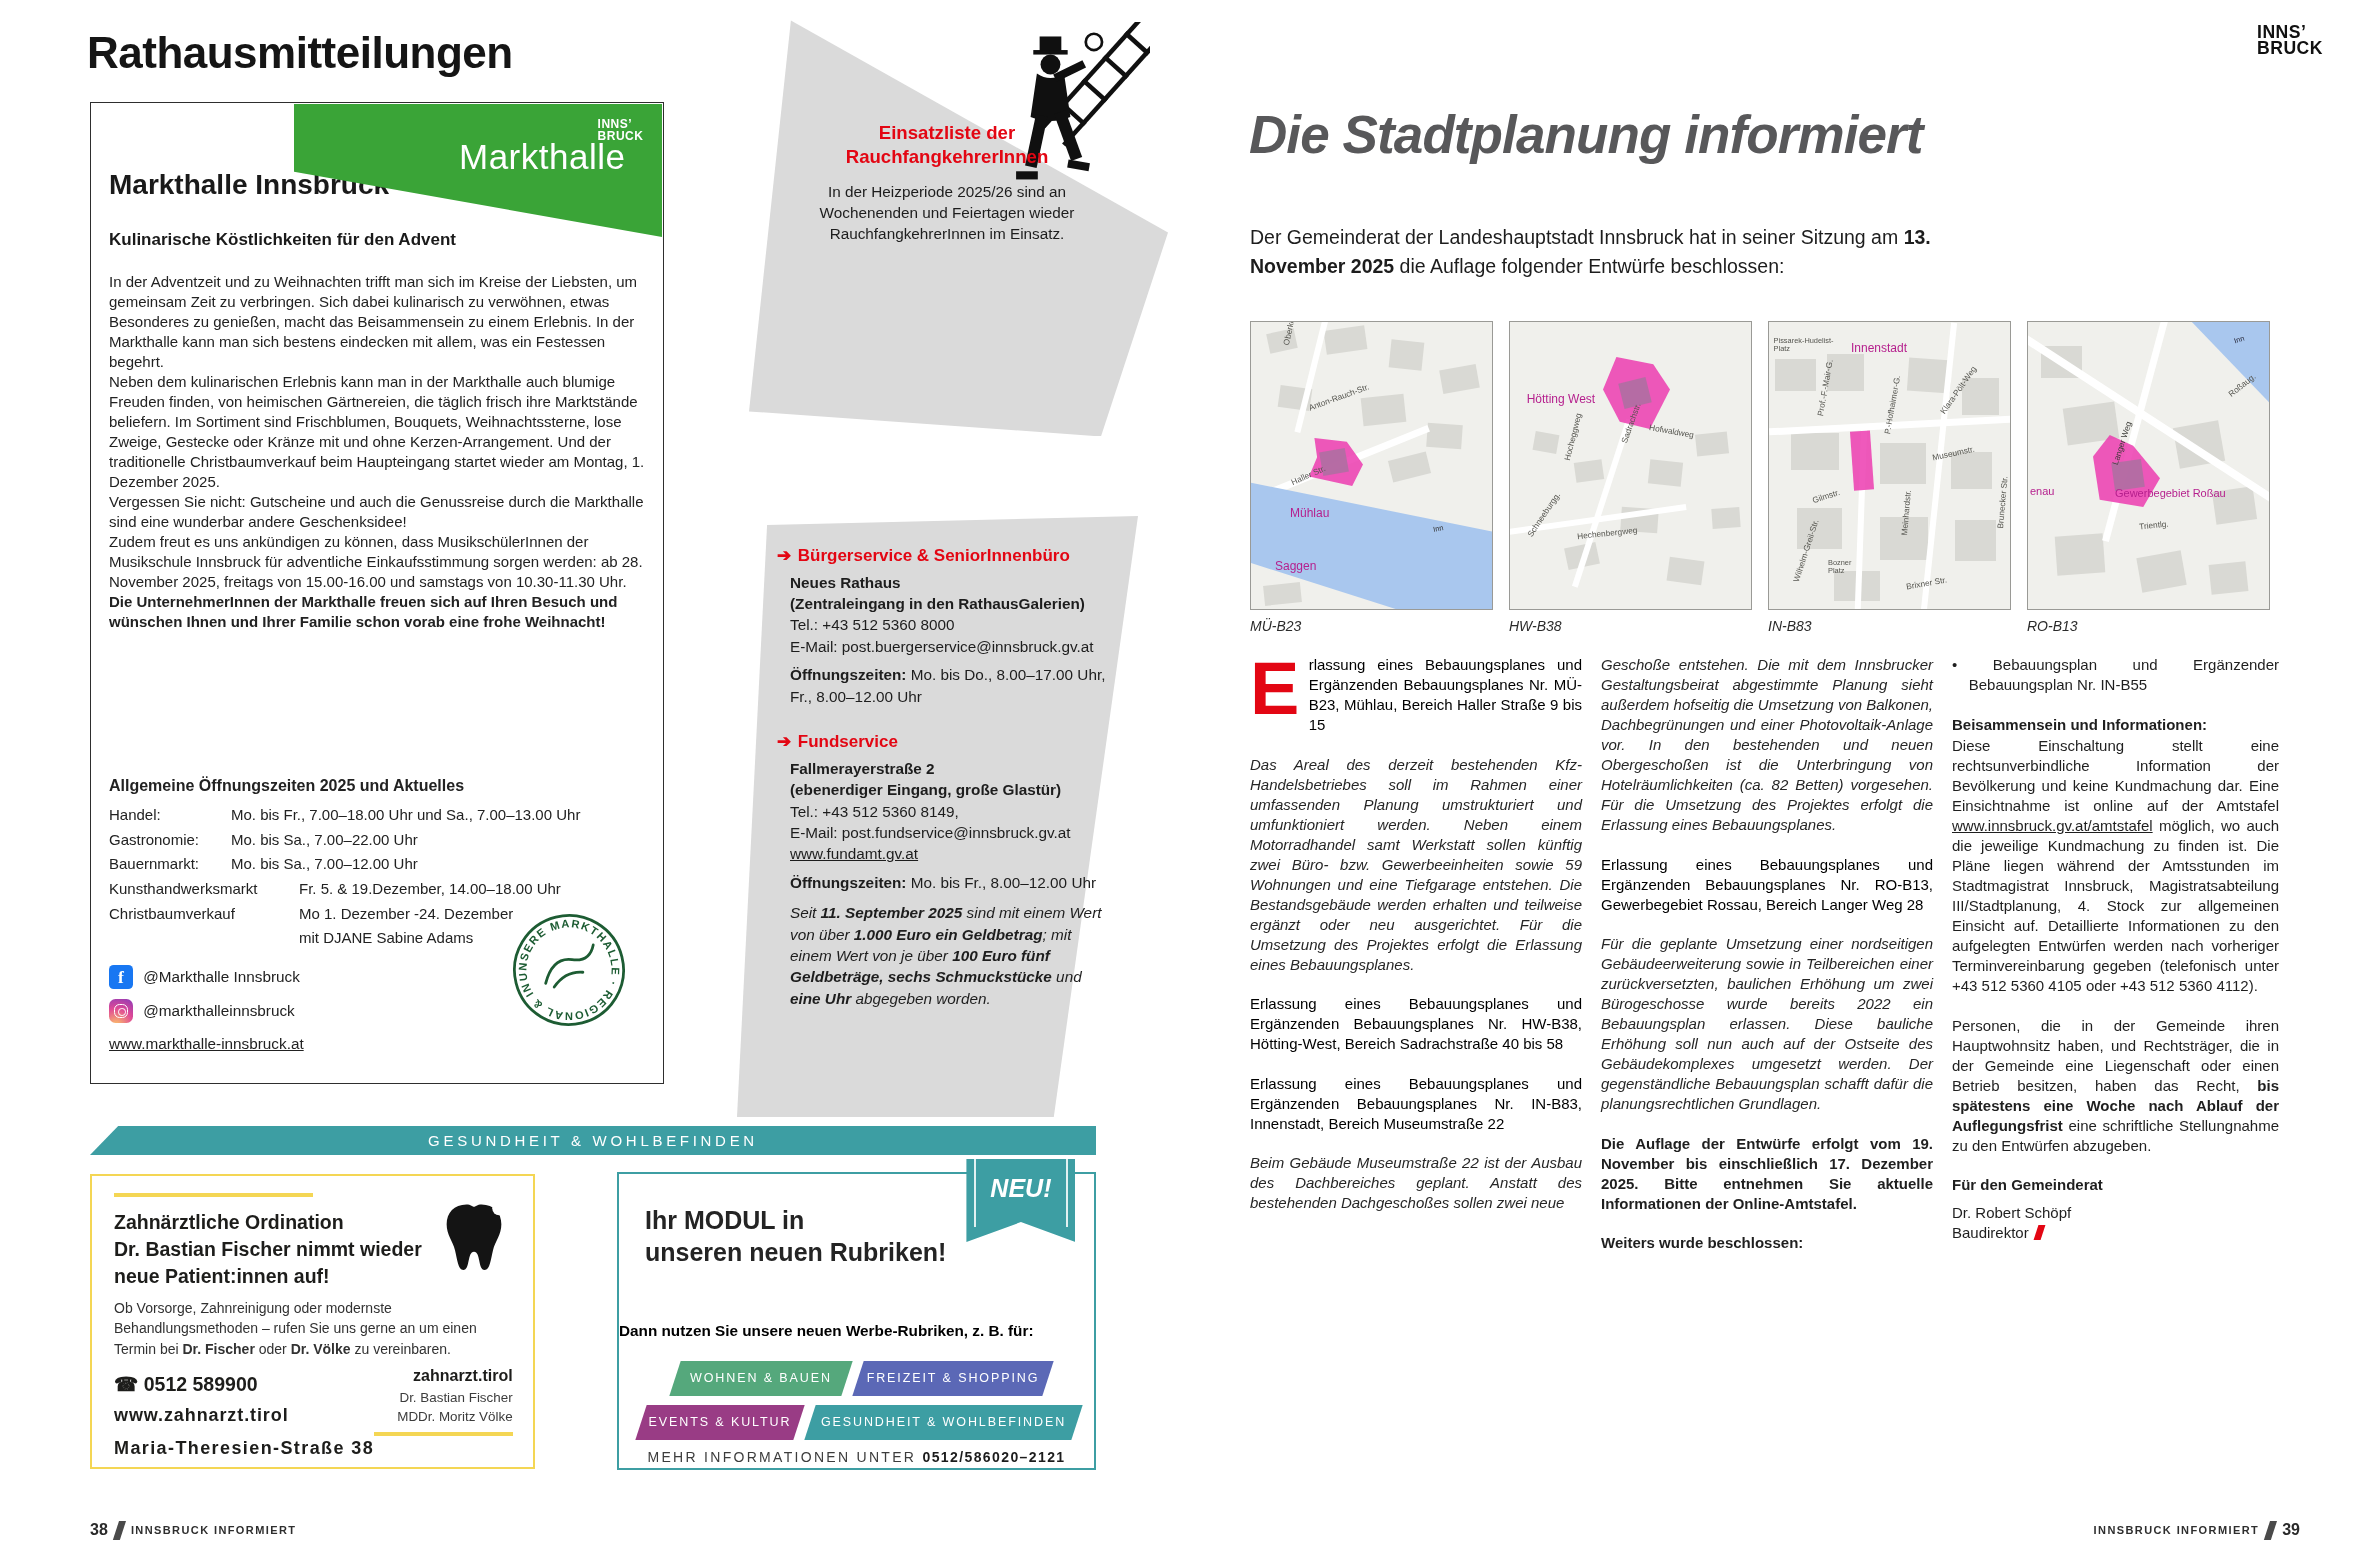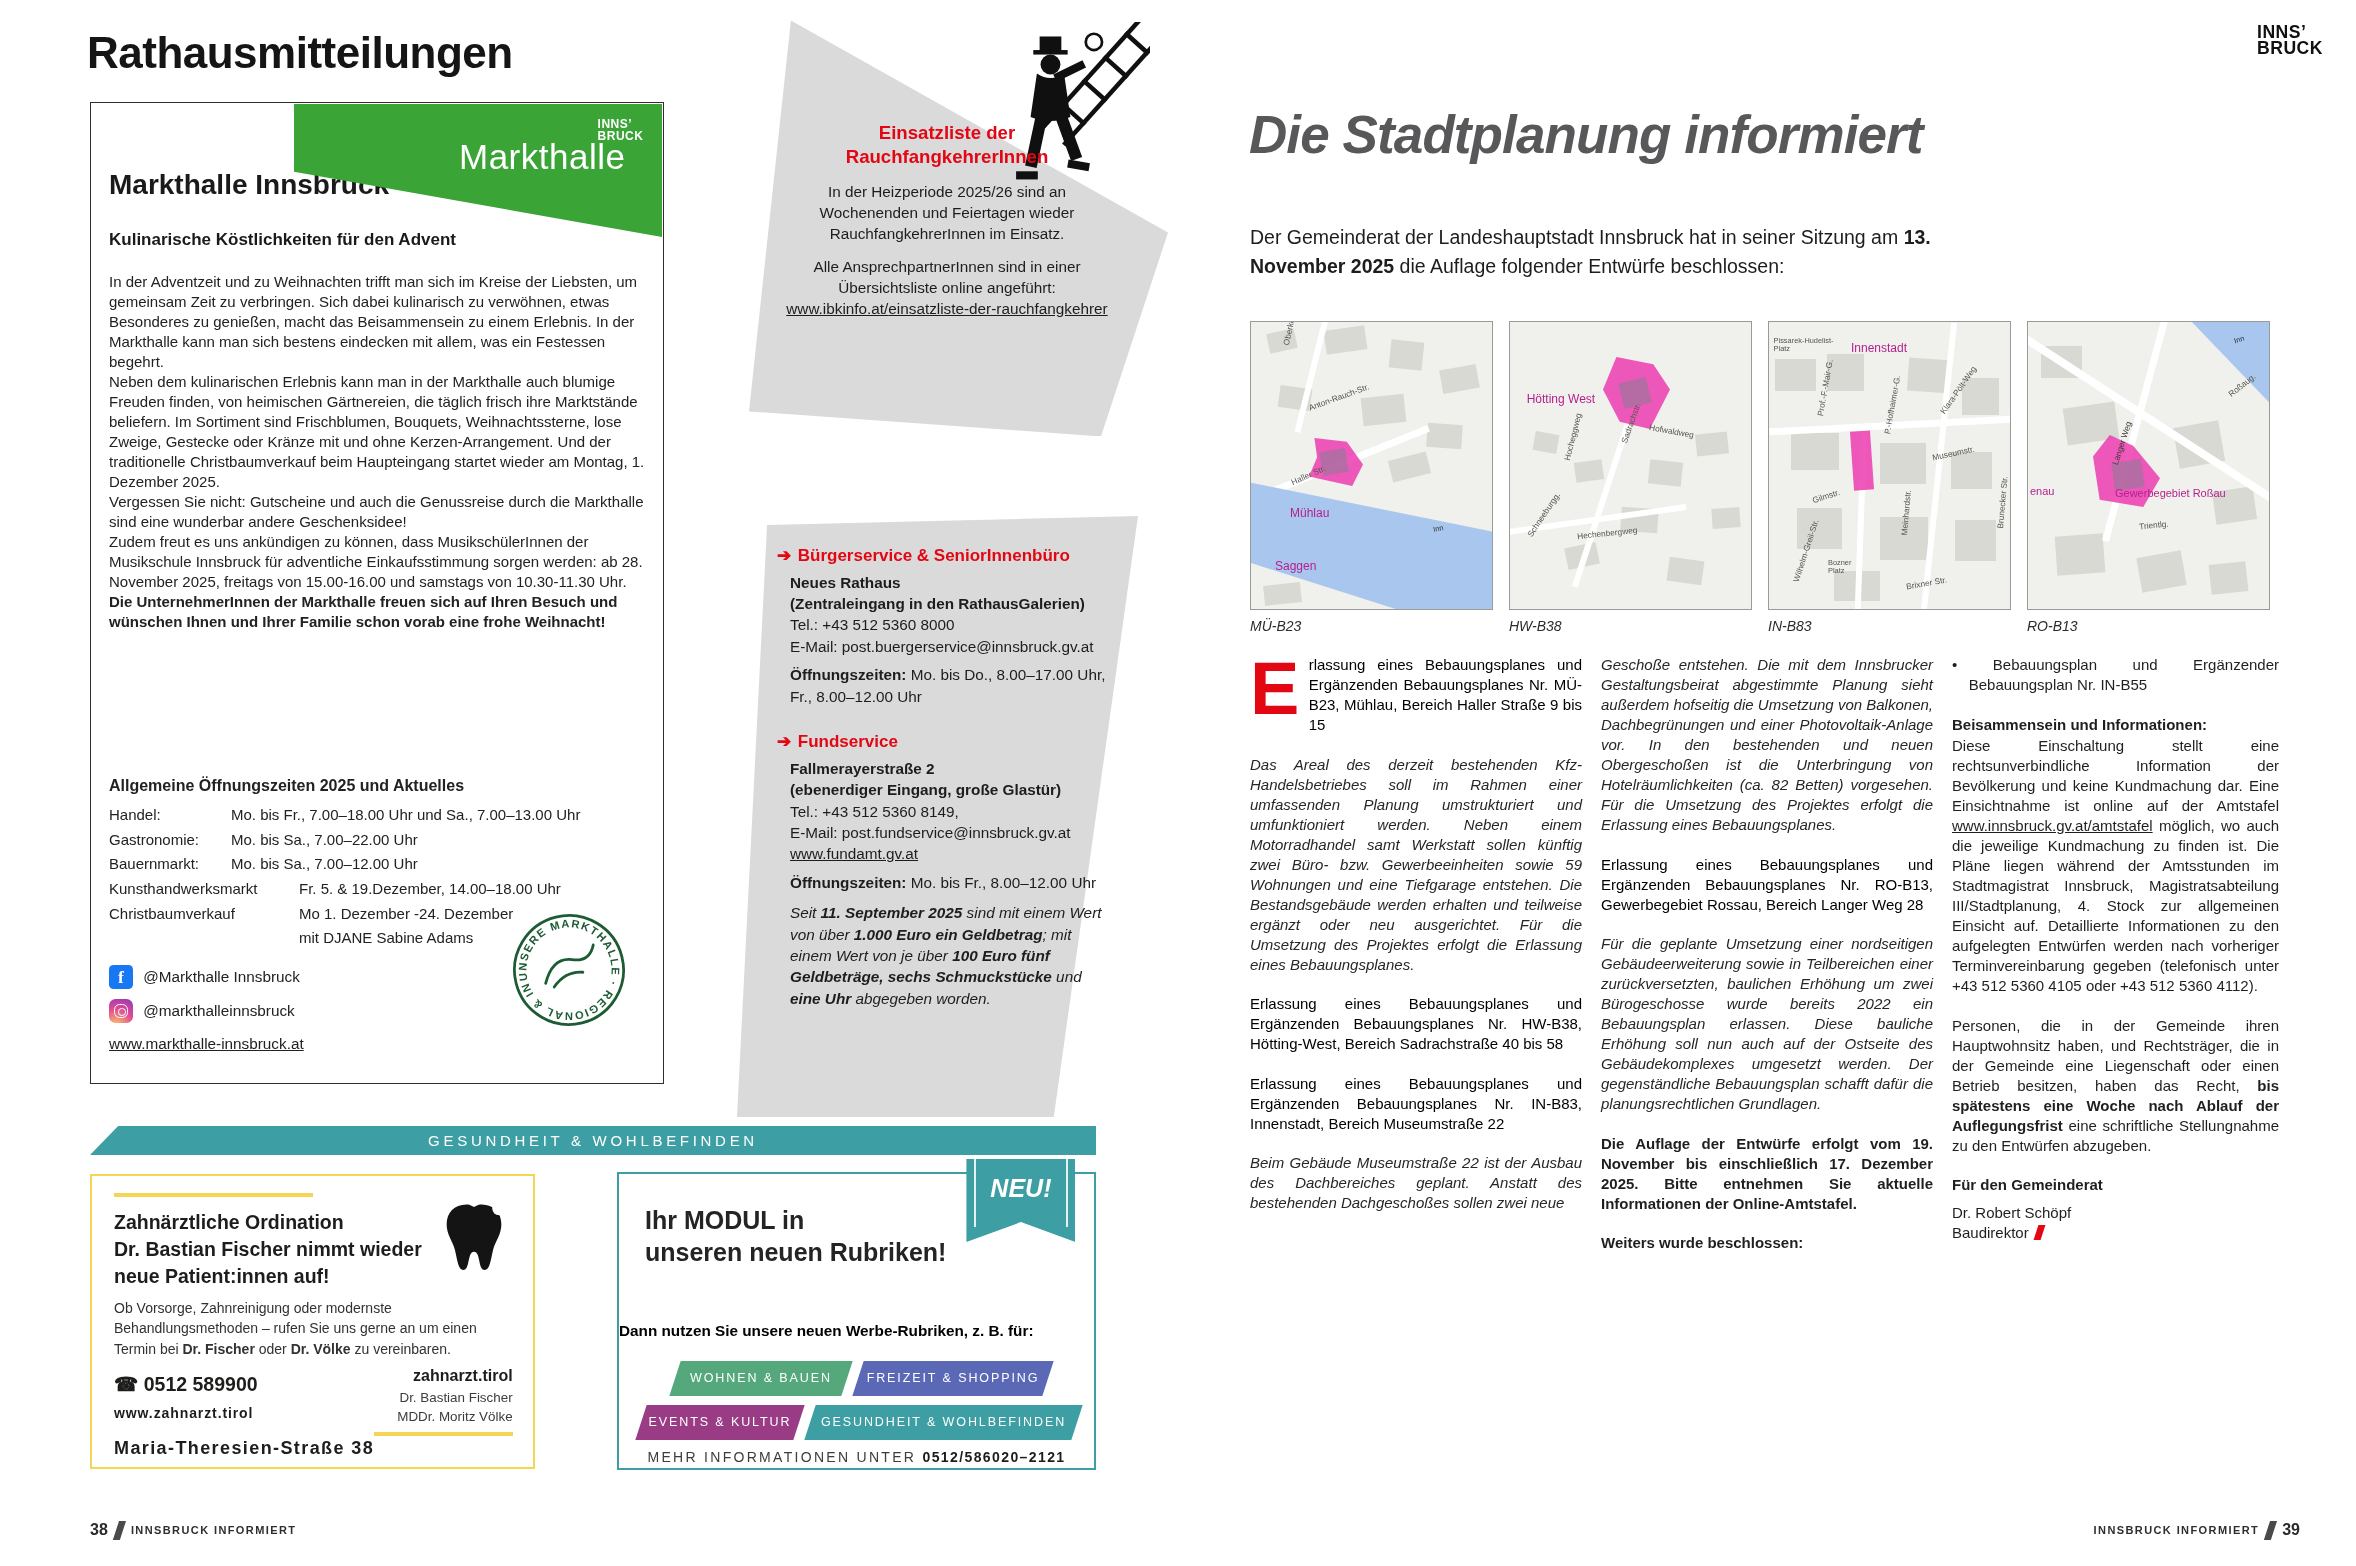--- a/index.html
+++ b/index.html
@@ -45,21 +45,21 @@
   .svc-ind{padding-left:13px;}
 
   .health-banner{position:absolute;left:90px;top:1126px;width:1006px;height:29px;background:#3d9ea3;clip-path:polygon(2.8% 0,100% 0,100% 100%,0 100%);color:#fff;text-align:center;font-size:15px;letter-spacing:3.7px;line-height:29px;}
 
   
   .dent{position:absolute;left:90px;top:1174px;width:445px;height:295px;border:2.8px solid #f4d654;background:#fff;box-sizing:border-box;}
   .dent-bar{position:absolute;left:22px;top:16.7px;width:199px;height:4.6px;background:#f4d654;}
   .dent-head{position:absolute;left:22px;top:33px;font-size:19.5px;line-height:27px;font-weight:800;color:#1d1d1b;}
   .dent-body{position:absolute;left:22px;top:122px;width:399px;font-size:14px;line-height:20.4px;color:#323232;}
   .dent-phone{position:absolute;left:22px;top:197px;font-size:19.5px;font-weight:800;color:#1d1d1b;}
-  .dent-web{position:absolute;left:22px;top:229px;font-size:14px;font-weight:800;letter-spacing:0.9px;color:#1d1d1b;}
+  .dent-web{position:absolute;left:22px;top:229px;font-size:18px;font-weight:800;letter-spacing:0.9px;color:#1d1d1b;}
   .dent-addr{position:absolute;left:22px;top:262px;font-size:18px;font-weight:800;letter-spacing:1.4px;color:#1d1d1b;}
   .dent-right{position:absolute;right:20.4px;top:191px;text-align:right;}
   .dent-brand{font-size:16px;font-weight:800;color:#1d1d1b;}
   .dent-doc{font-size:13.4px;color:#3c3c3c;margin-top:4.6px;}
   .dent-underline{width:139px;height:3.7px;background:#f4d654;margin-top:8.3px;margin-left:auto;}
   .tooth{position:absolute;right:24px;top:24px;}
 
   
   .modul{position:absolute;left:617px;top:1172px;width:479px;height:298px;border:2.8px solid #3d9ea3;background:#fff;box-sizing:border-box;}
   .ribbon{position:absolute;right:18.6px;top:-15px;width:109px;height:83px;background:#3d9ea3;clip-path:polygon(0 0,100% 0,100% 100%,50% 76%,0 100%);z-index:2;}
@@ -198,21 +198,20 @@
       <rect x="84" y="102" width="13" height="58" transform="rotate(12 84 102)"></rect>
       <rect x="104" y="102" width="13" height="55" transform="rotate(-20 104 102)"></rect>
       <rect x="62" y="165" width="24" height="9"></rect>
       <rect x="120" y="152" width="24" height="9" transform="rotate(10 120 152)"></rect>
     </g>
   </svg>
   <div class="panel1-content">
     <h3 class="sweep-head">Einsatzliste der</h3>
     <h3 class="sweep-head">RauchfangkehrerInnen</h3>
     <div class="sweep-p">In der Heizperiode 2025/26 sind an Wochenenden und Feiertagen wieder RauchfangkehrerInnen im Einsatz.</div>
-    <div class="sweep-p"><span>Alle AnsprechpartnerInnen sind in einer Übersichtsliste online angeführt: </span><span class="u">www.ibkinfo.at/</span><span class="u">einsatzliste-der-rauchfangkehrer</span></div>
   </div>
 
   <div class="panel2"></div>
   <div class="panel2-content">
     <h3 class="svc-title"><span class="svc-arrow">➔</span><span>Bürgerservice &amp; SeniorInnenbüro</span></h3>
     <div class="svc-ind b">Neues Rathaus</div>
     <div class="svc-ind b">(Zentraleingang in den RathausGalerien)</div>
     <div class="svc-ind">Tel.: +43 512 5360 8000</div>
     <div class="svc-ind">E-Mail: post.buergerservice@innsbruck.gv.at</div>
     <div class="svc-ind" style="margin-top:7.4px;"><span class="b">Öffnungszeiten:</span><span> Mo. bis Do., 8.00–17.00 Uhr, Fr., 8.00–12.00 Uhr</span></div>

